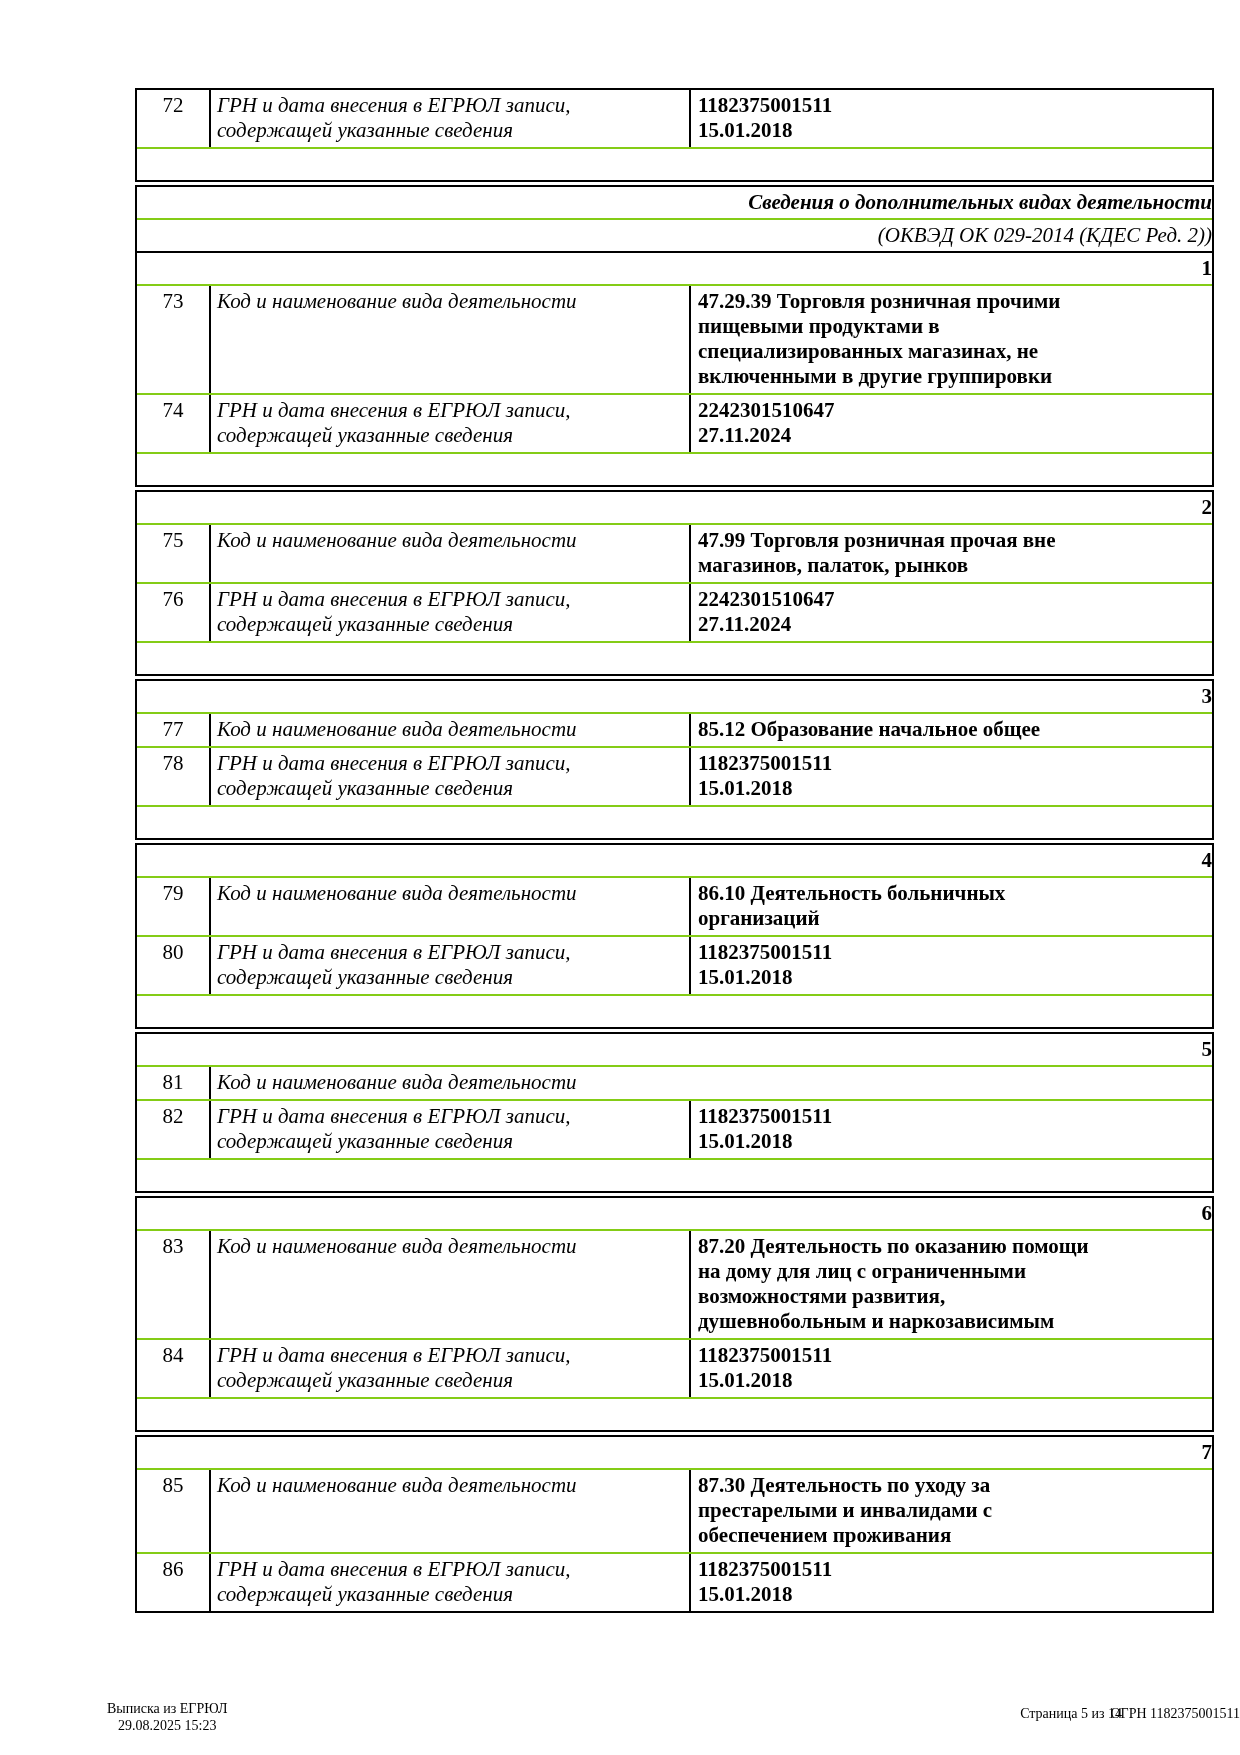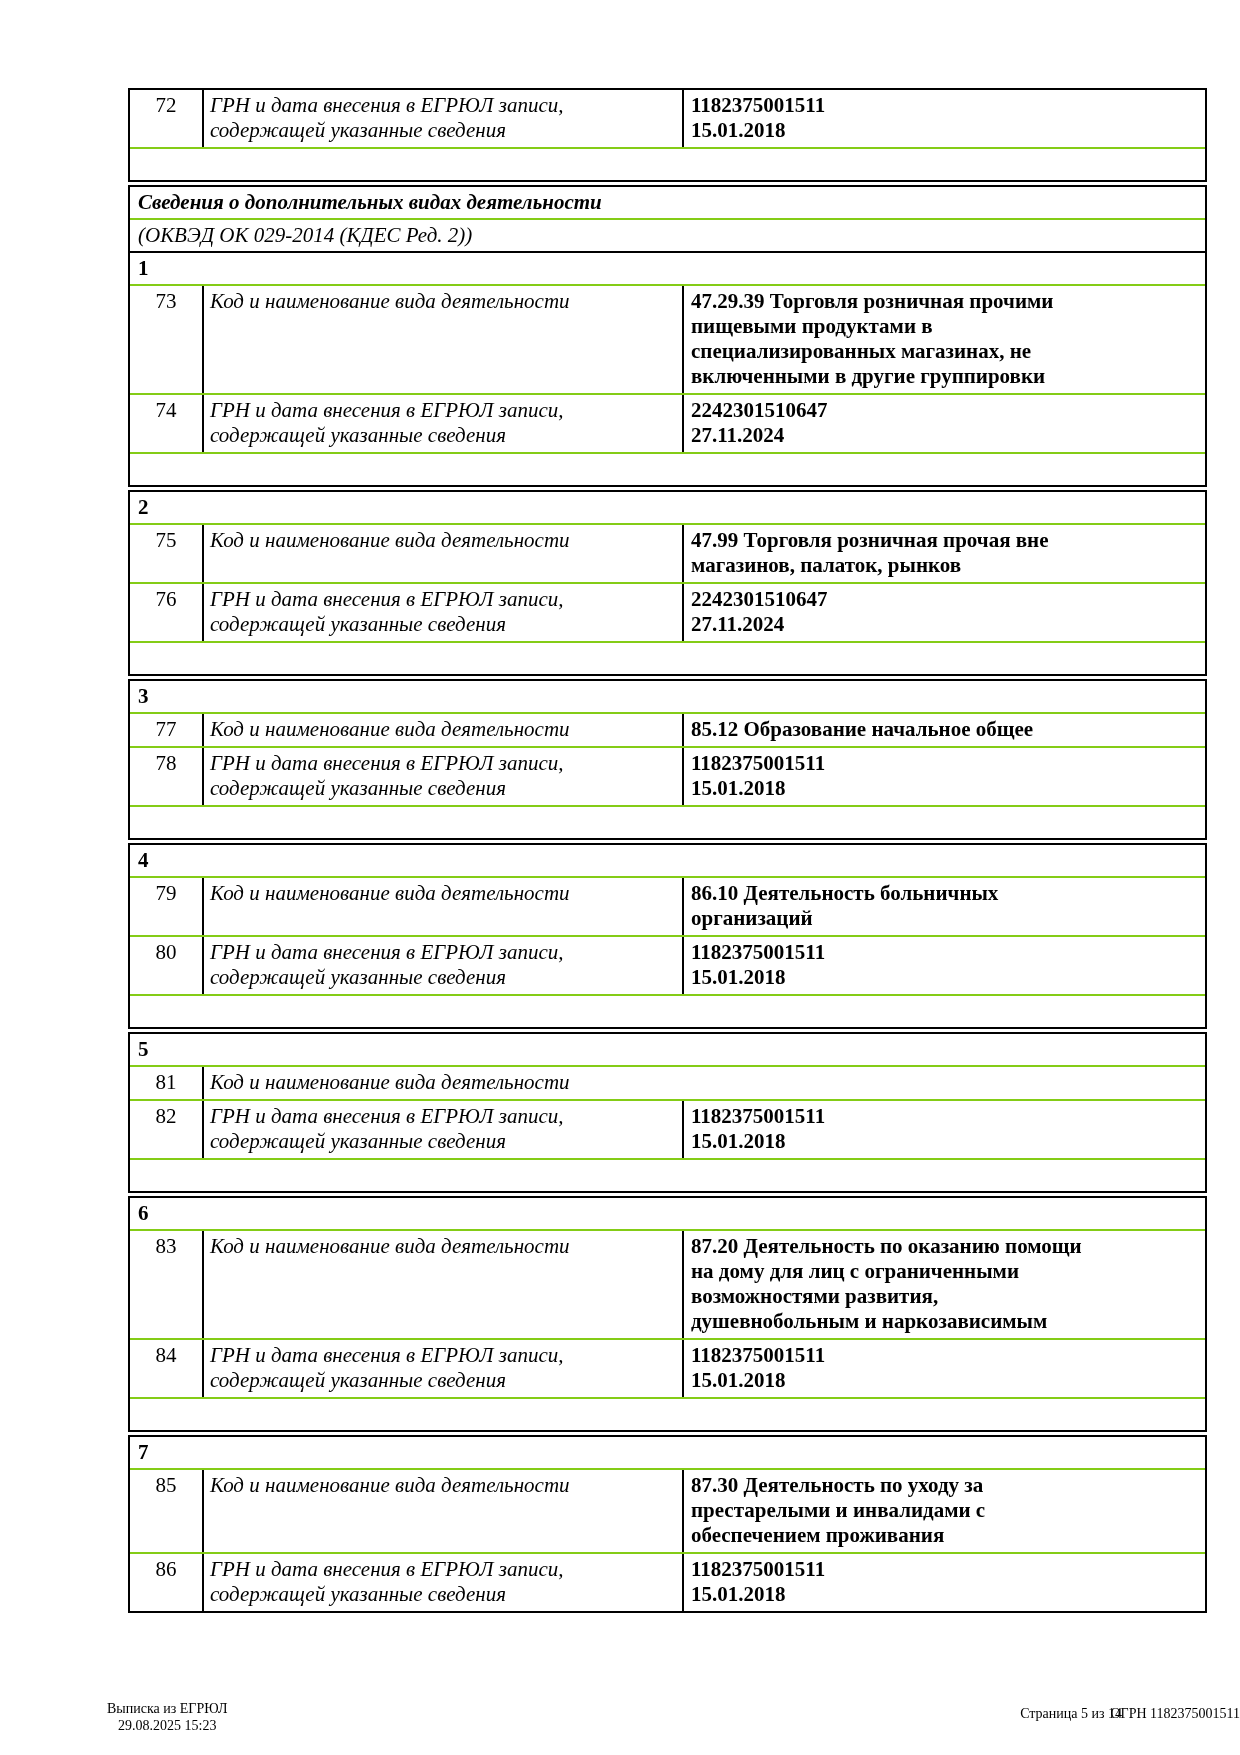--- a/index.html
+++ b/index.html
@@ -13,21 +13,21 @@
     height: 1755px;
     background: #ffffff;
     color: #000000;
     font-family: "Liberation Serif", "DejaVu Serif", serif;
     font-size: 21px;
     line-height: 25px;
     overflow: hidden;
   }
   .table-area {
     position: absolute;
-    left: 128px;
+    left: 135px;
     top: 88px;
     width: 1079px;
   }
   .block {
     border: 2px solid #000000;
     margin-bottom: 3px;
     background: #ffffff;
   }
   .block.header-block {
     margin-bottom: 0;
@@ -38,22 +38,22 @@
   .row {
     display: flex;
     border-top: 2px solid #84cc16;
     align-items: stretch;
   }
   .block > .row:first-child {
     border-top: none;
   }
   .row.full {
     display: block;
-    text-align: left;
-    padding: 3px 8px;
+    text-align: right;
+    padding: 3px 0;
     min-height: 25px;
   }
   .row.empty-row {
     display: block;
     height: 31px;
   }
   .hdr1 {
     font-weight: bold;
     font-style: italic;
   }

